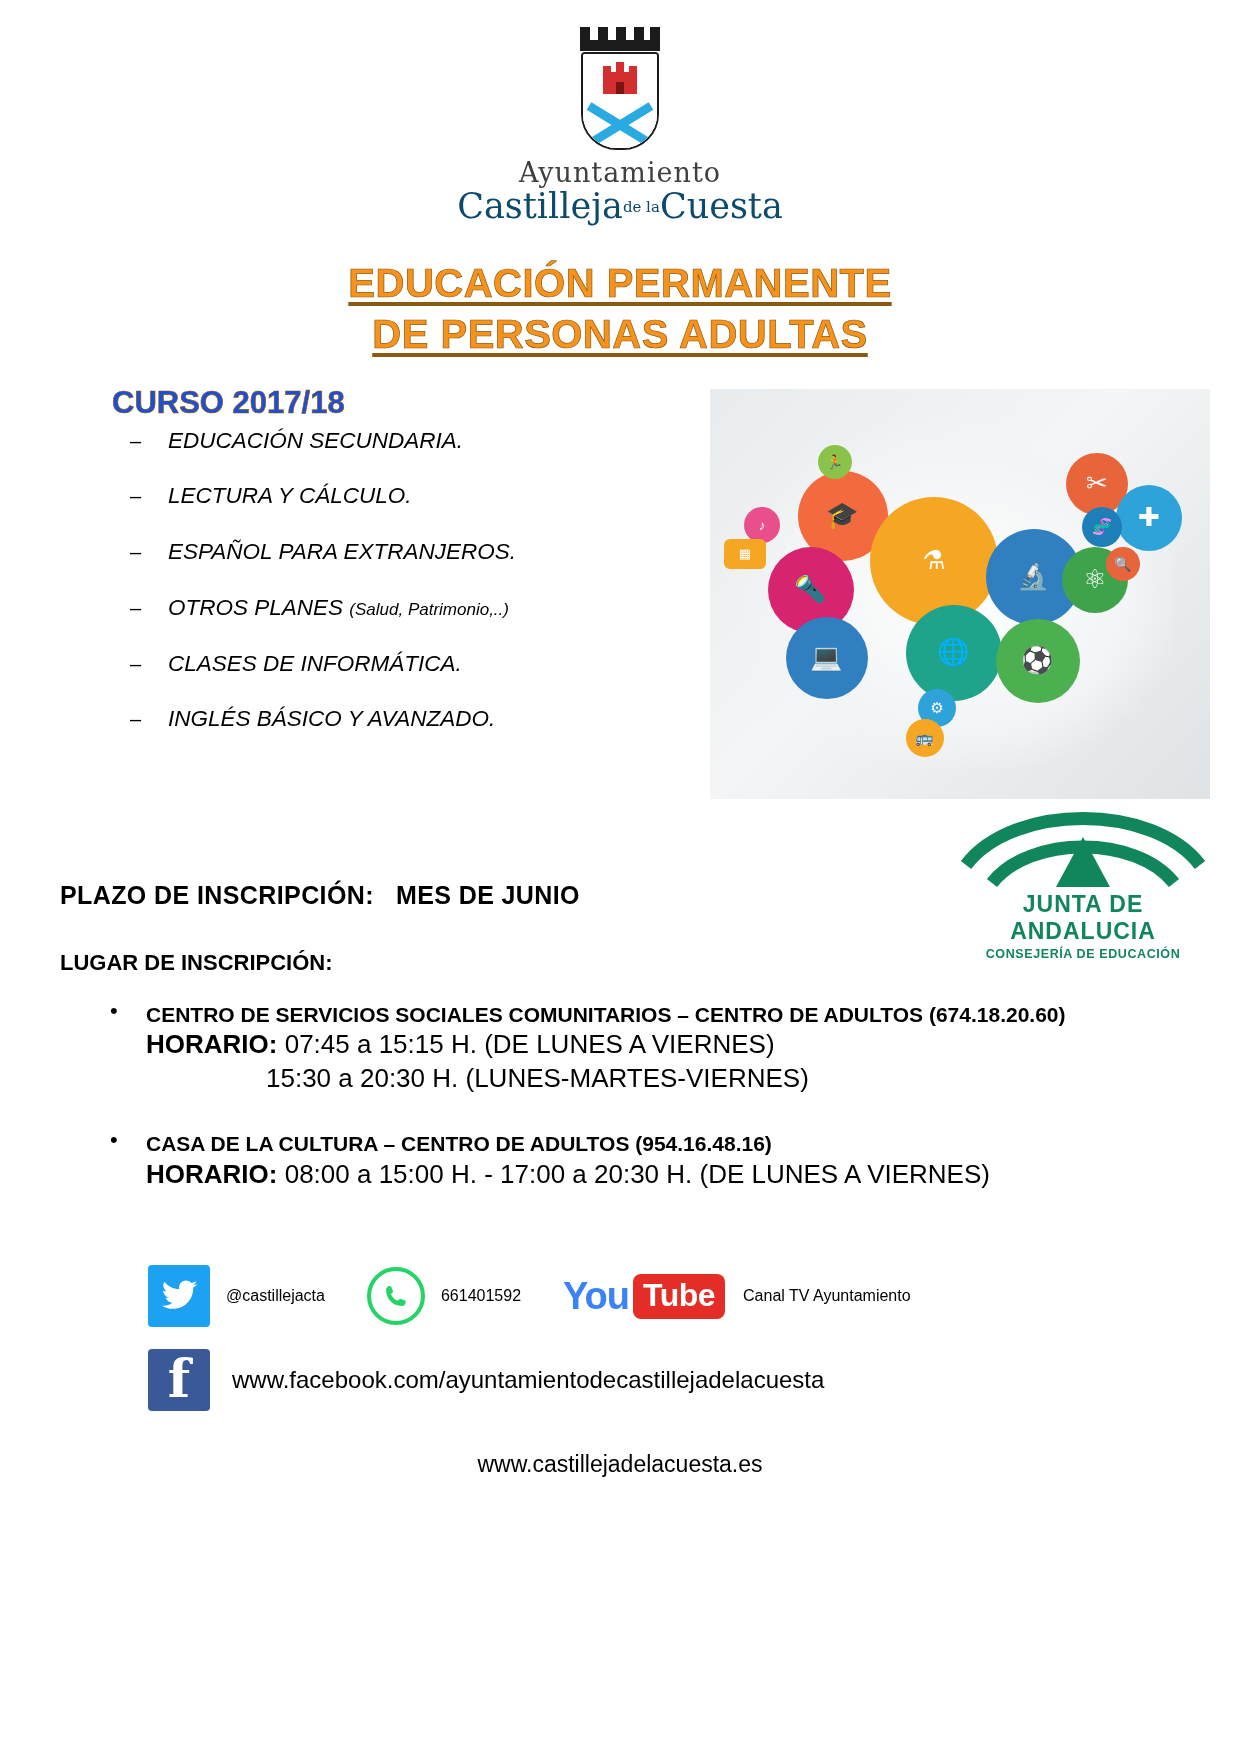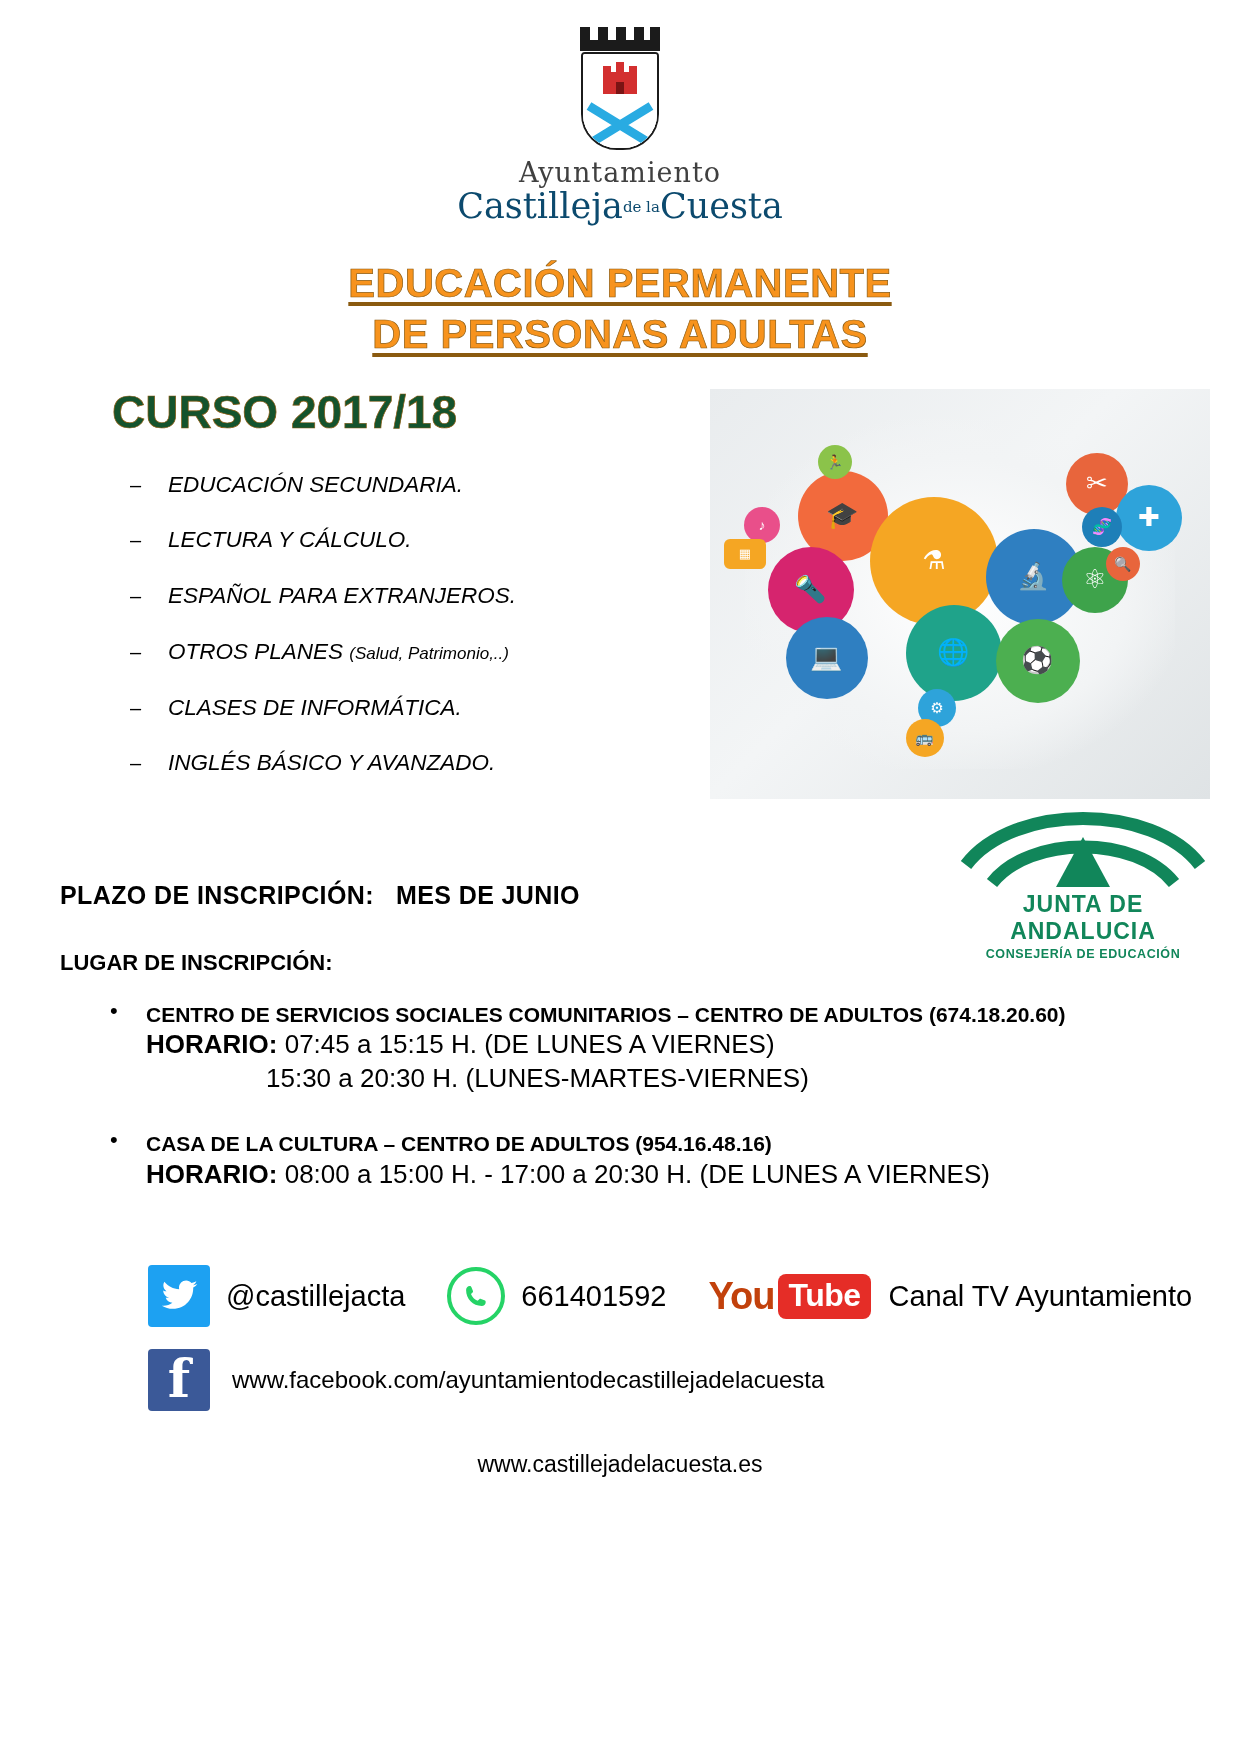--- a/index.html
+++ b/index.html
@@ -105,26 +105,26 @@
   }
 
   
   .mid {
     position: relative;
     margin-top: 24px;
     padding: 0 60px;
     min-height: 470px;
   }
   .curso {
-    font-size: 46px;
-    font-weight: bold;
-    color: #14532d;
+    font-size: 31px;
+    font-weight: bold;
+    color: #1d4ed8;
     -webkit-text-stroke: 0.7px #8a5a10;
     margin-left: 52px;
-    margin-bottom: 34px;
+    margin-bottom: 8px;
   }
   .course-list {
     list-style: none;
     margin: 0;
     padding: 0 0 0 62px;
     width: 480px;
   }
   .course-list li {
     position: relative;
     font-style: italic;
@@ -277,34 +277,34 @@
     border-radius: 4px;
     color: #fff;
     font-family: "DejaVu Serif", serif;
     font-weight: bold;
     font-size: 52px;
     line-height: 1;
     padding-bottom: 2px;
     box-sizing: border-box;
   }
   .soc-label {
-    font-size: 29px;
+    font-size: 16px;
     margin-left: 16px;
     margin-right: 42px;
     white-space: nowrap;
   }
   .yt {
     display: inline-flex;
     align-items: center;
     font-family: "Liberation Sans", sans-serif;
   }
   .yt-you {
     font-size: 38px;
     font-weight: bold;
-    color: #c2410c;
+    color: #3b82f6;
     letter-spacing: -1px;
   }
   .yt-tube {
     background: #E52D27;
     color: #fff;
     font-size: 32px;
     font-weight: bold;
     padding: 3px 10px 5px 10px;
     border-radius: 8px;
     margin-left: 4px;

